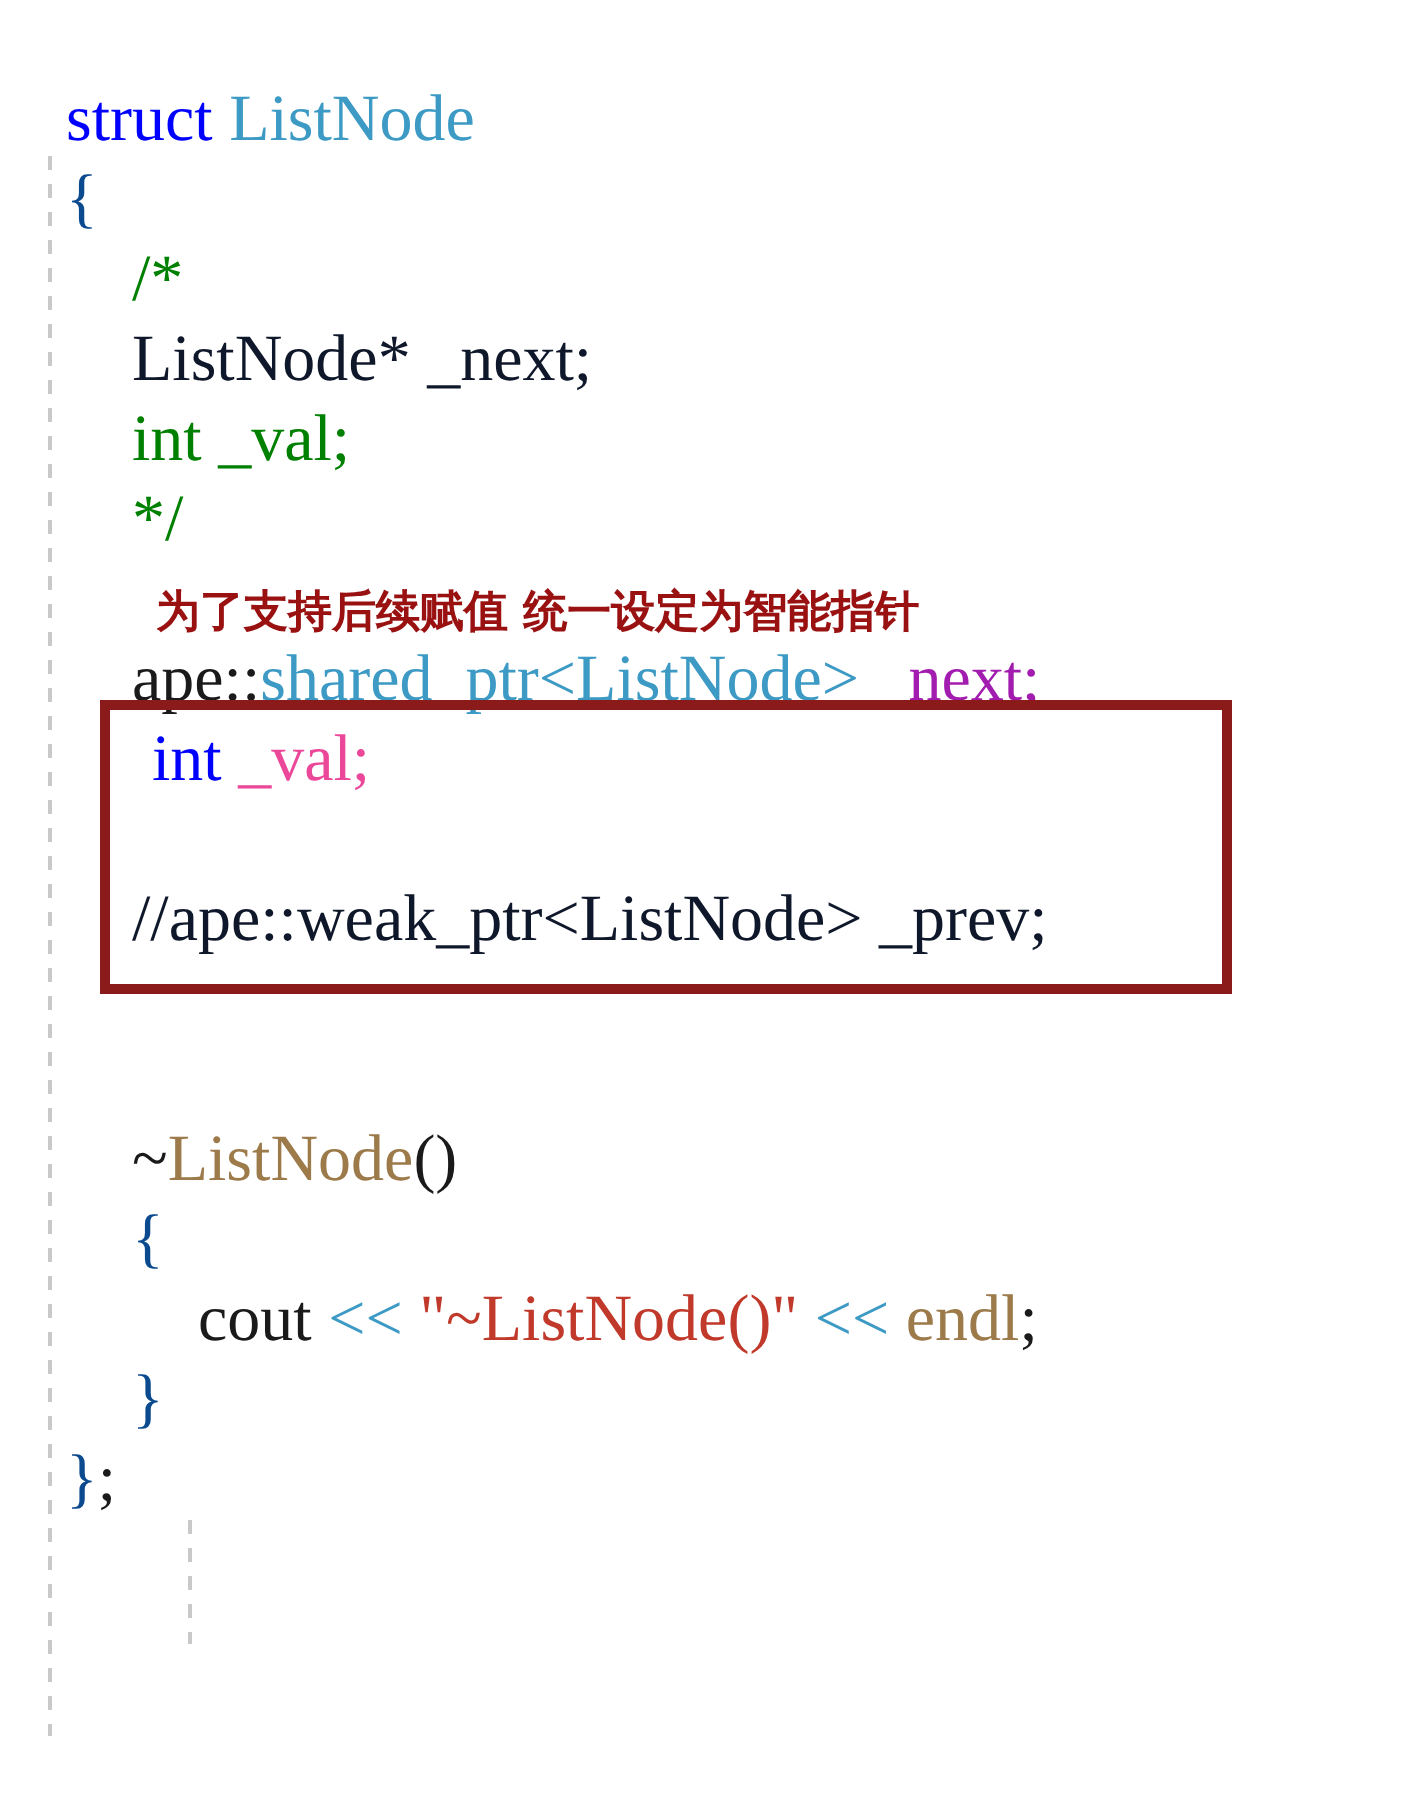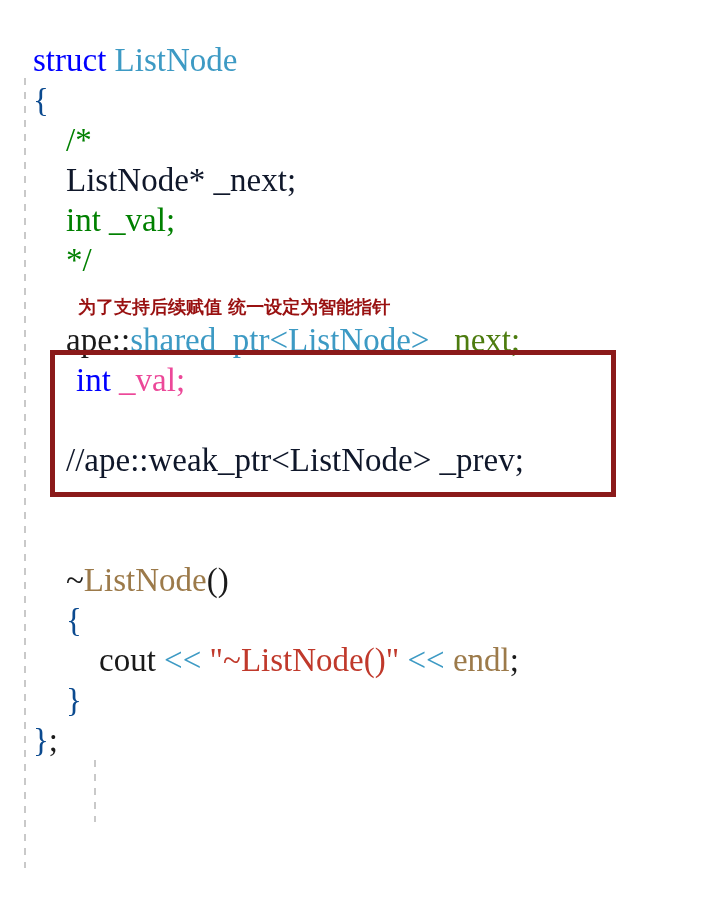--- a/index.html
+++ b/index.html
@@ -58,21 +58,21 @@
     background-repeat: repeat-y;
   }
   #indent-guide-1 { left: 24px;  top: 78px;  height: 790px; }
   #indent-guide-2 { left: 94px;  top: 760px; height: 62px;  }
 
   
   #annotation-note {
     position: absolute;
     left: 78px;
     top: 287px;
-    font-size: 18px;
+    font-size: 22px;
     line-height: 40px;
     color: #991111;
     font-family: "DejaVu Sans", "Liberation Sans", sans-serif;
     font-weight: 600;
     white-space: pre;
   }
 
   
   #highlight-box {
     position: absolute;
@@ -117,21 +117,21 @@
 
   <div class="code-line">
     <span class="txt">    </span><span class="txt tok-comment" style="color: rgb(0, 128, 0);">*/</span>
   </div>
 
   <div class="code-line">
     <span class="txt"> </span>
   </div>
 
   <div class="code-line">
-    <span class="txt">    </span><span class="txt tok-plain" style="color: rgb(26, 26, 26);">ape::</span><span class="txt tok-type" style="color: rgb(61, 154, 196);">shared_ptr&lt;ListNode&gt;</span><span class="txt tok-plain" style="color: #4d7c0f;"> _next;</span>
+    <span class="txt">    </span><span class="txt tok-plain" style="color: rgb(26, 26, 26);">ape::</span><span class="txt tok-type" style="color: rgb(61, 154, 196);">shared_ptr&lt;ListNode&gt;</span><span class="txt tok-plain" style="color: #a21caf;"> _next;</span>
   </div>
 
 
   <div class="code-line">
     <span class="txt">    </span><span class="txt tok-keyword" style="color: rgb(0, 0, 255); margin-left: 10px;">int</span><span class="txt tok-plain" style="color: #ec4899;"> _val;</span>
   </div>
 
   <div class="code-line">
     <span class="txt"> </span>
   </div>

